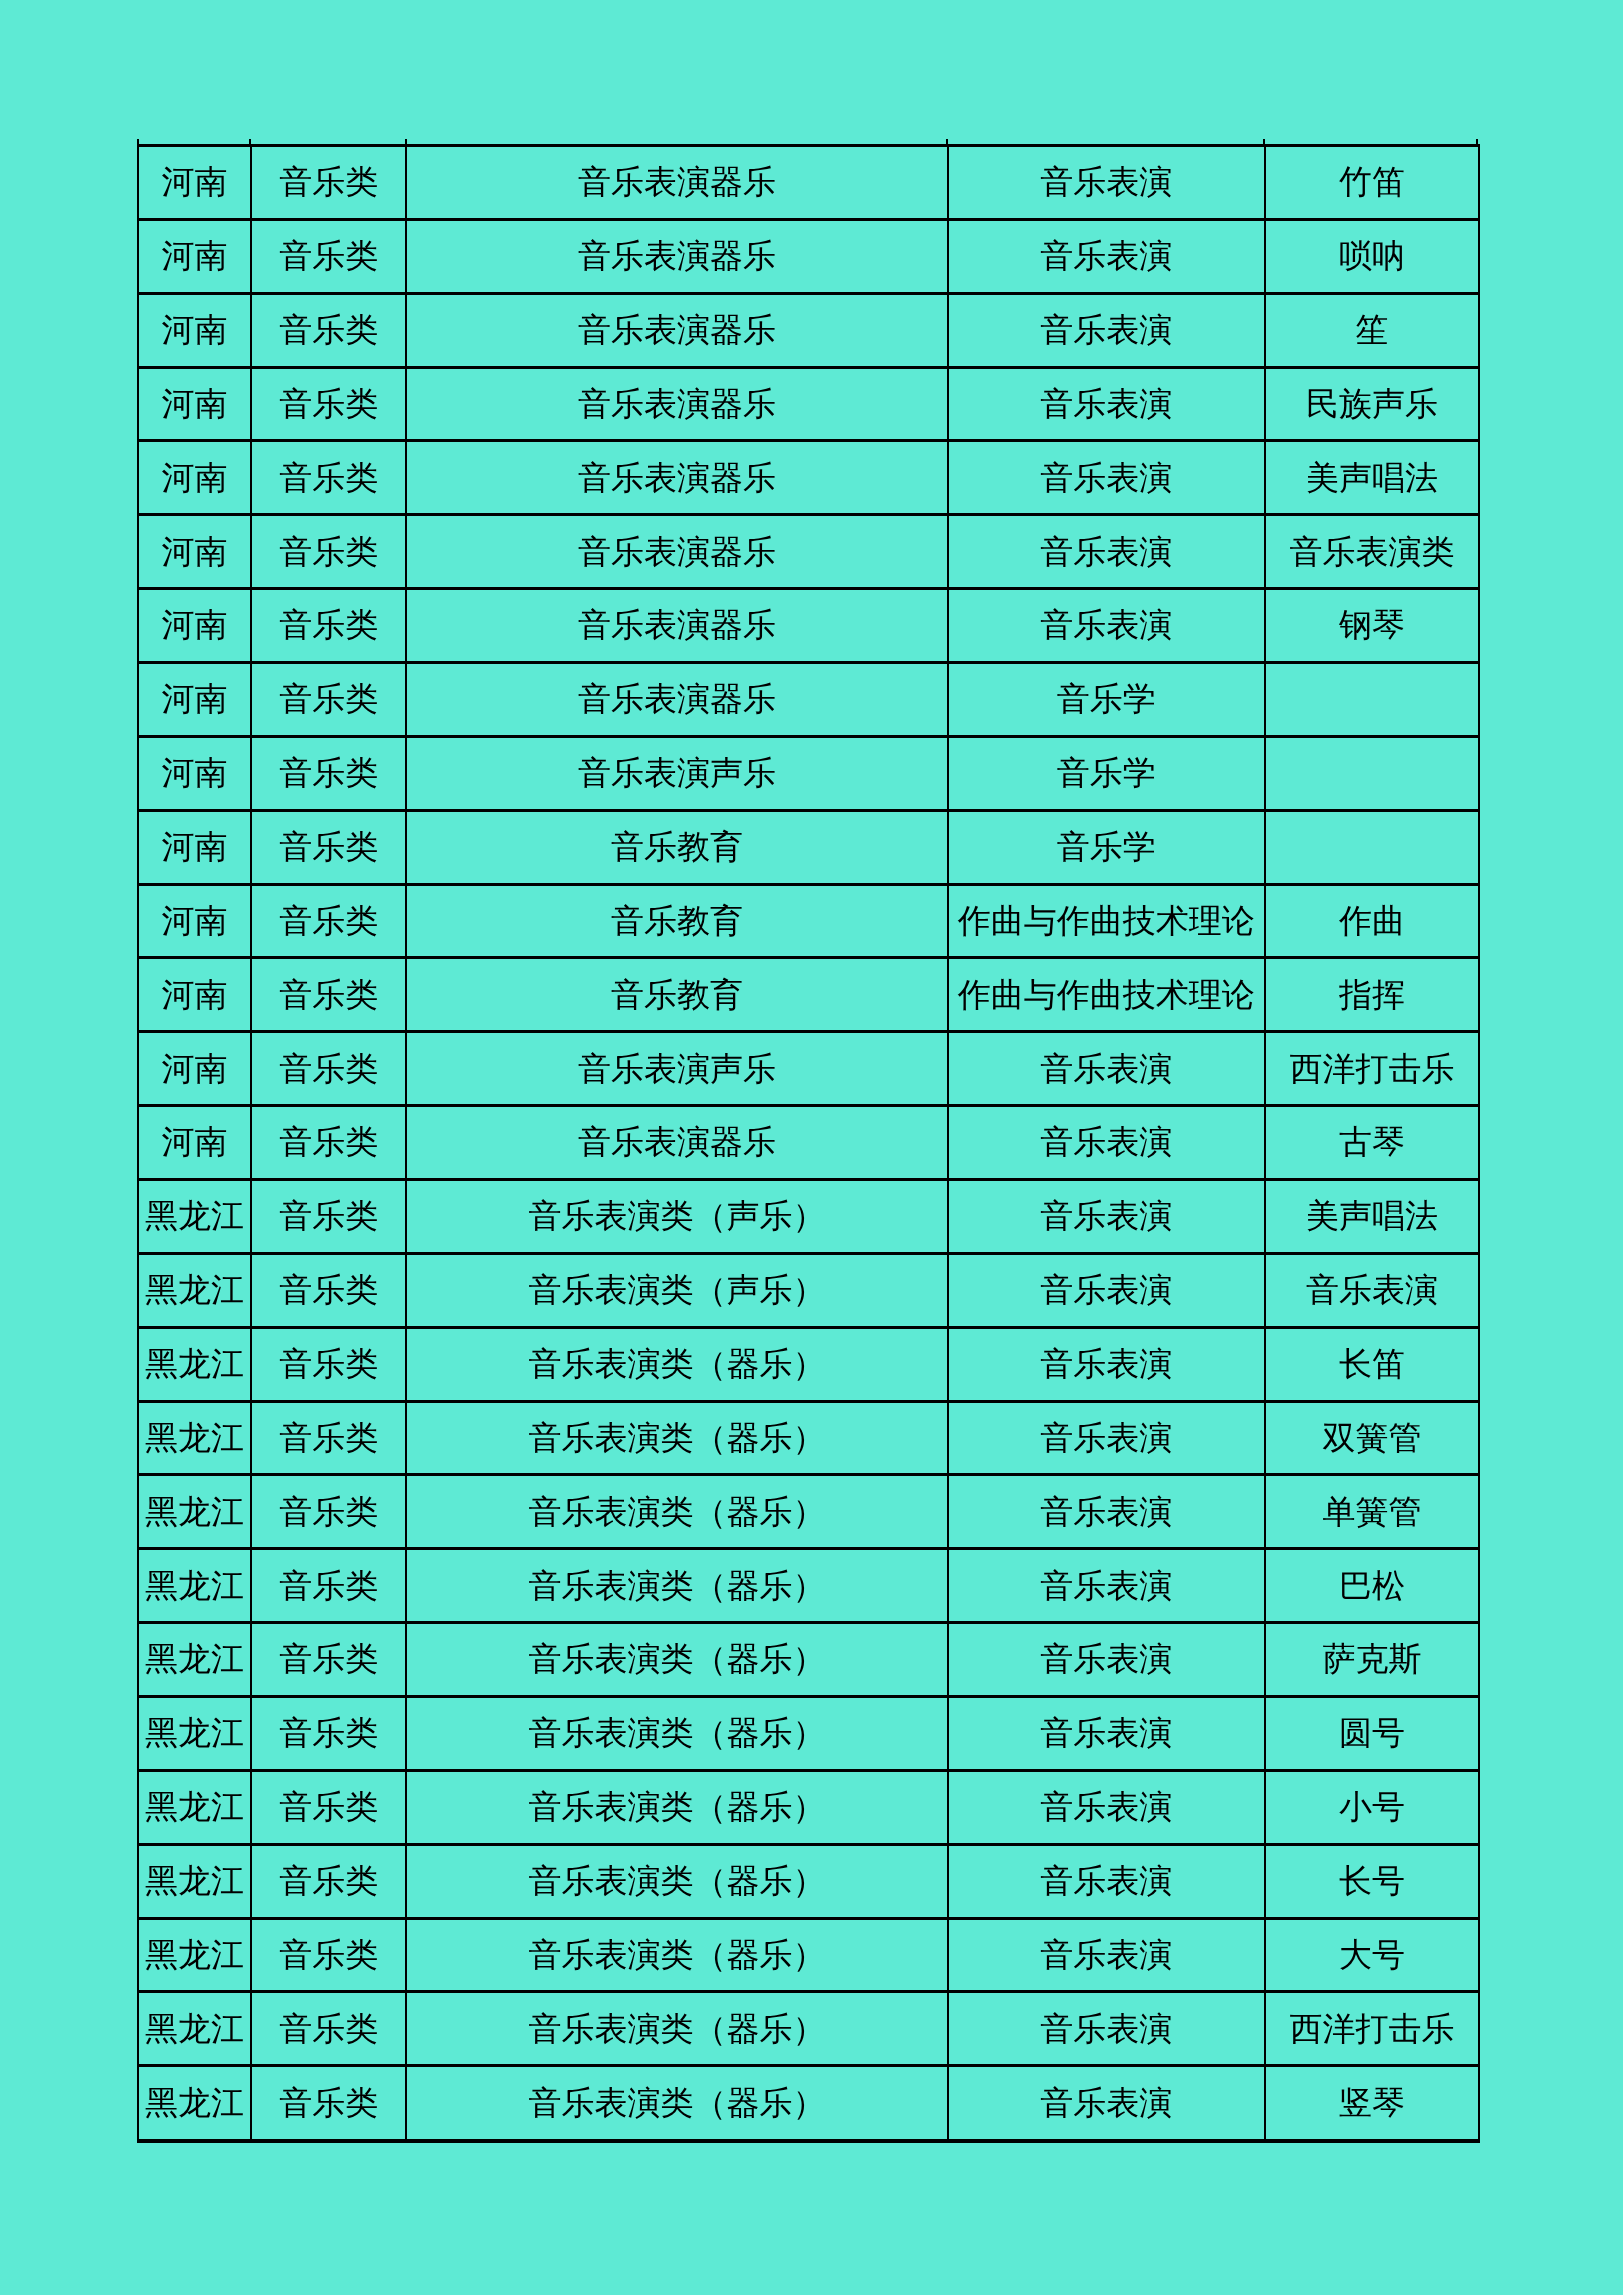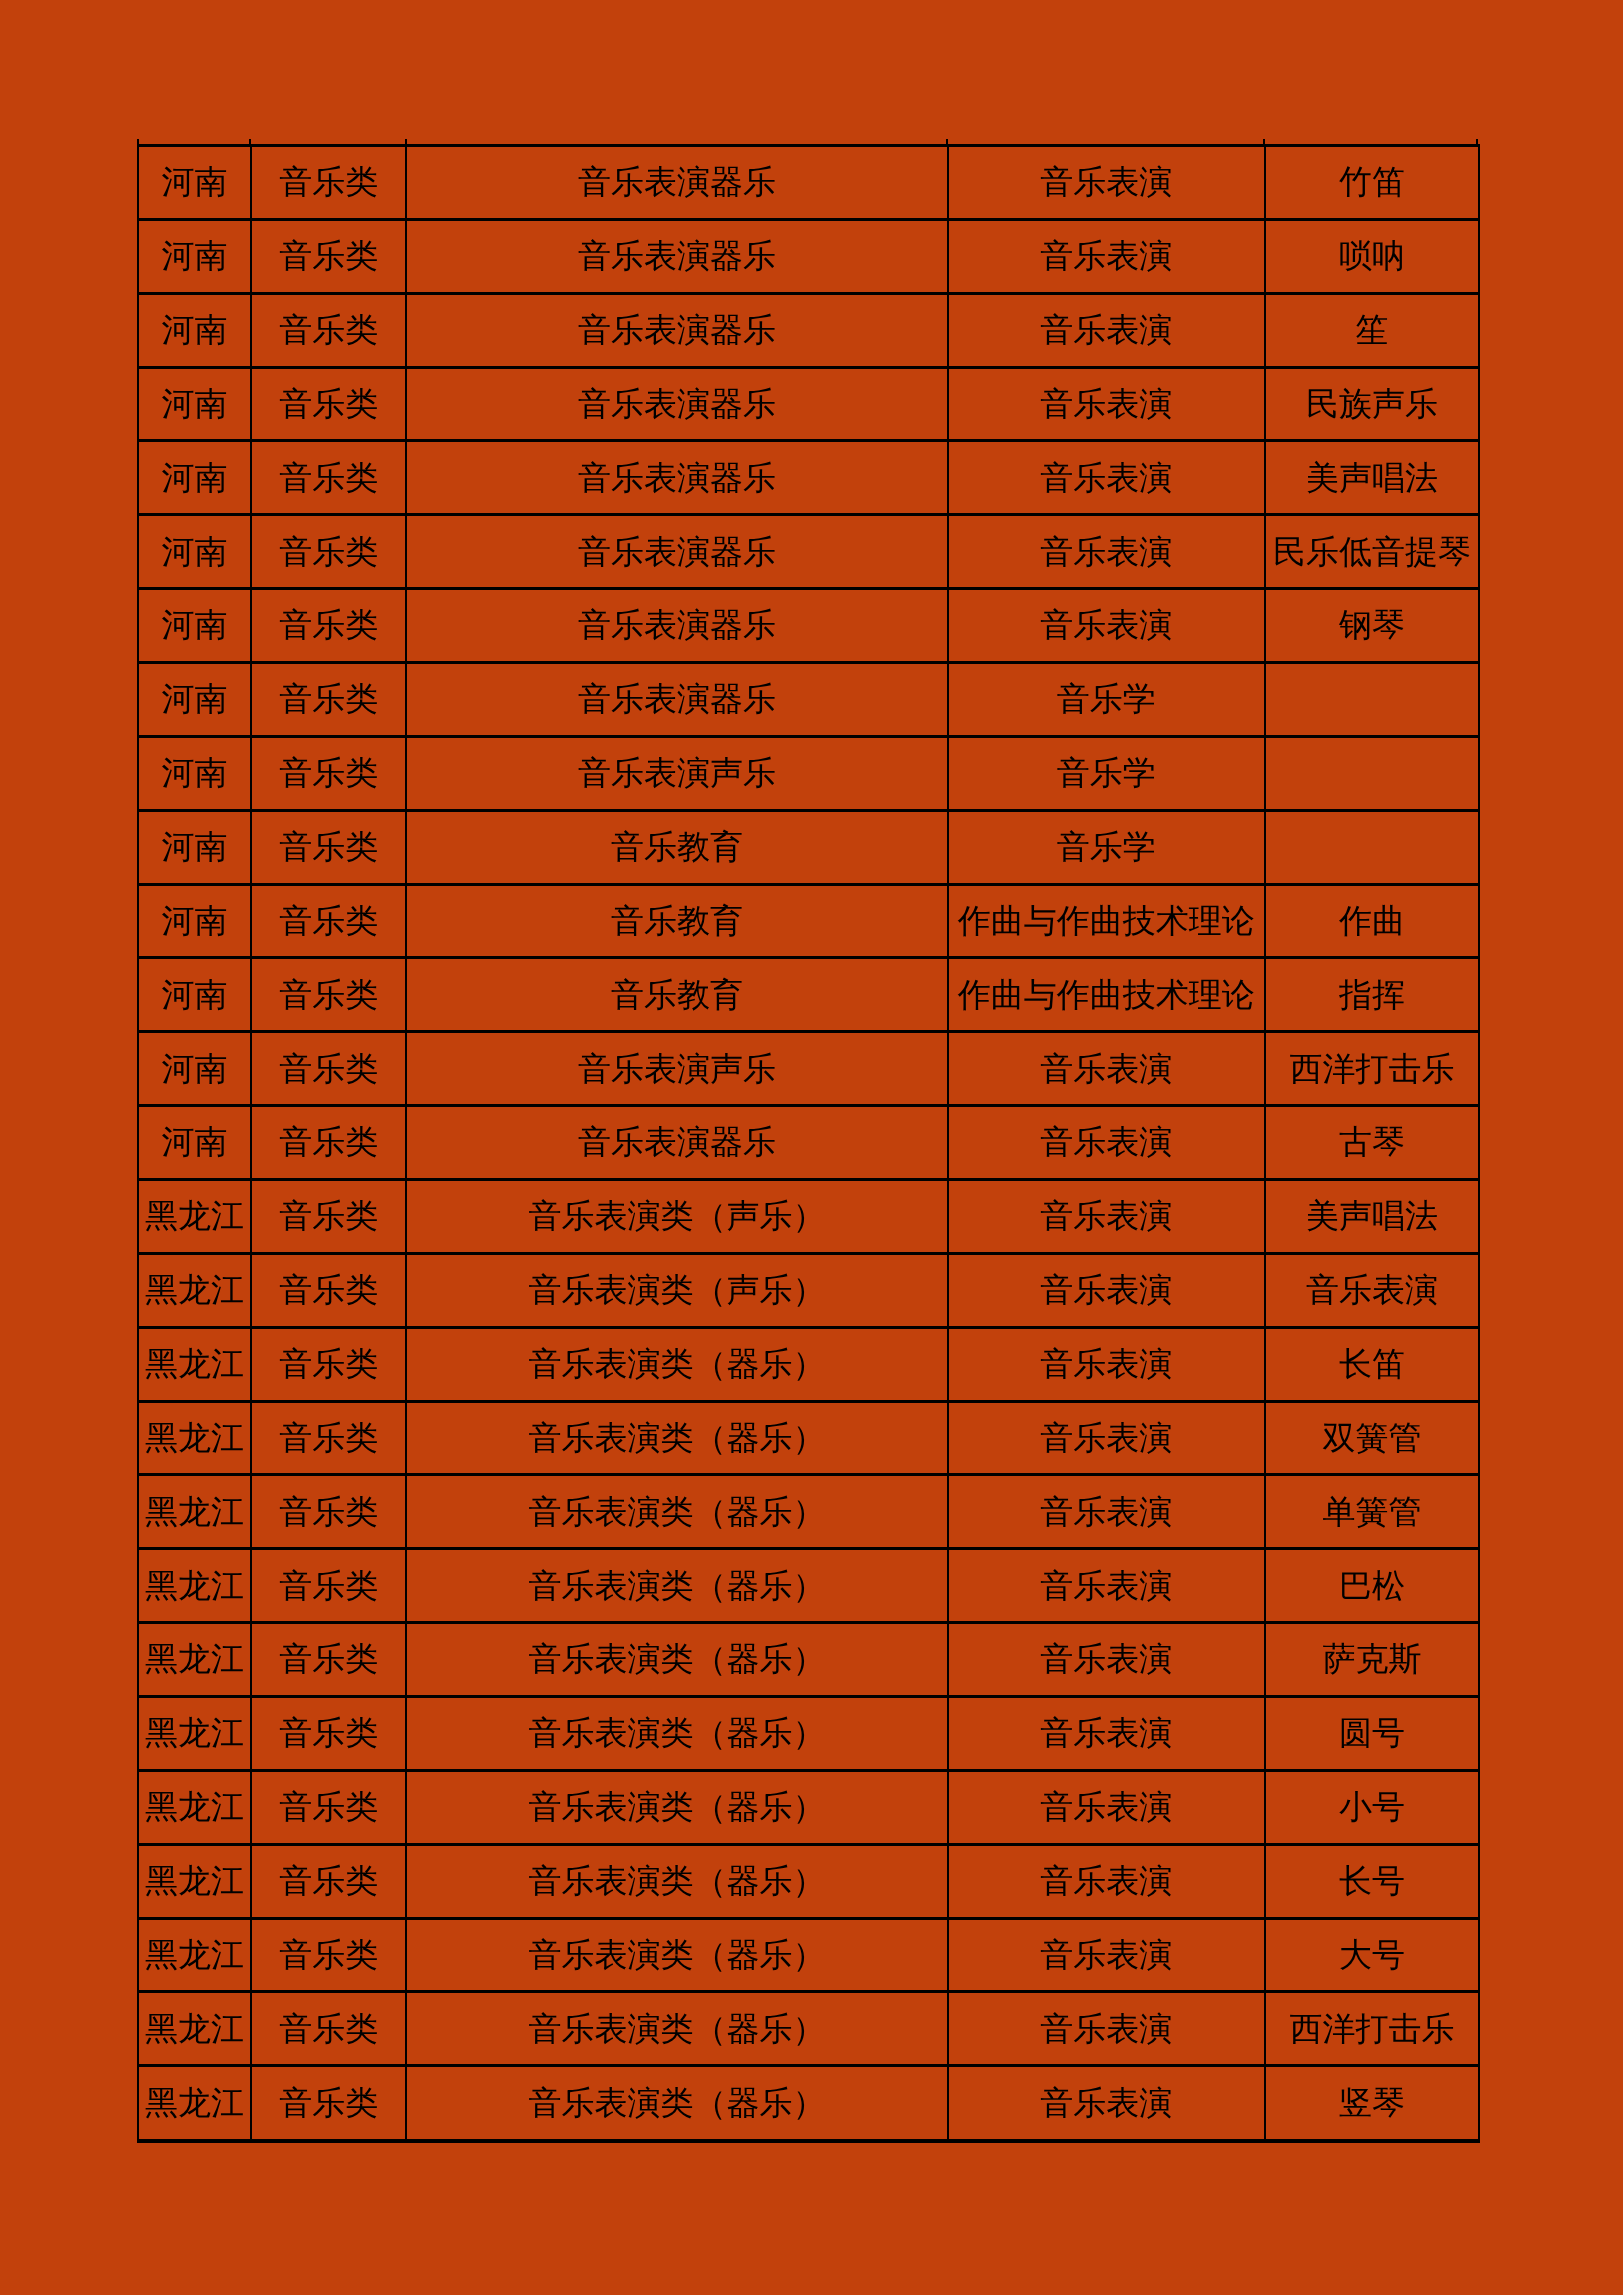--- a/index.html
+++ b/index.html
@@ -10,21 +10,21 @@
     body {
       width: 1623px;
       height: 2295px;
       font-family: "Liberation Serif", "DejaVu Serif", serif;
       color: #000000;
     }
     .page {
       position: relative;
       width: 1623px;
       height: 2295px;
-      background: #c2410c;
+      background: #5eead4;
       overflow: hidden;
     }
     
     .stub {
       position: absolute;
       top: 139px;
       width: 2px;
       height: 8.2px;
       background: #000000;
     }
@@ -109,21 +109,21 @@
           <td>音乐类</td>
           <td>音乐表演器乐</td>
           <td>音乐表演</td>
           <td>美声唱法</td>
         </tr>
         <tr>
           <td>河南</td>
           <td>音乐类</td>
           <td>音乐表演器乐</td>
           <td>音乐表演</td>
-          <td>民乐低音提琴</td>
+          <td>音乐表演类</td>
         </tr>
         <tr>
           <td>河南</td>
           <td>音乐类</td>
           <td>音乐表演器乐</td>
           <td>音乐表演</td>
           <td>钢琴</td>
         </tr>
         <tr>
           <td>河南</td>

